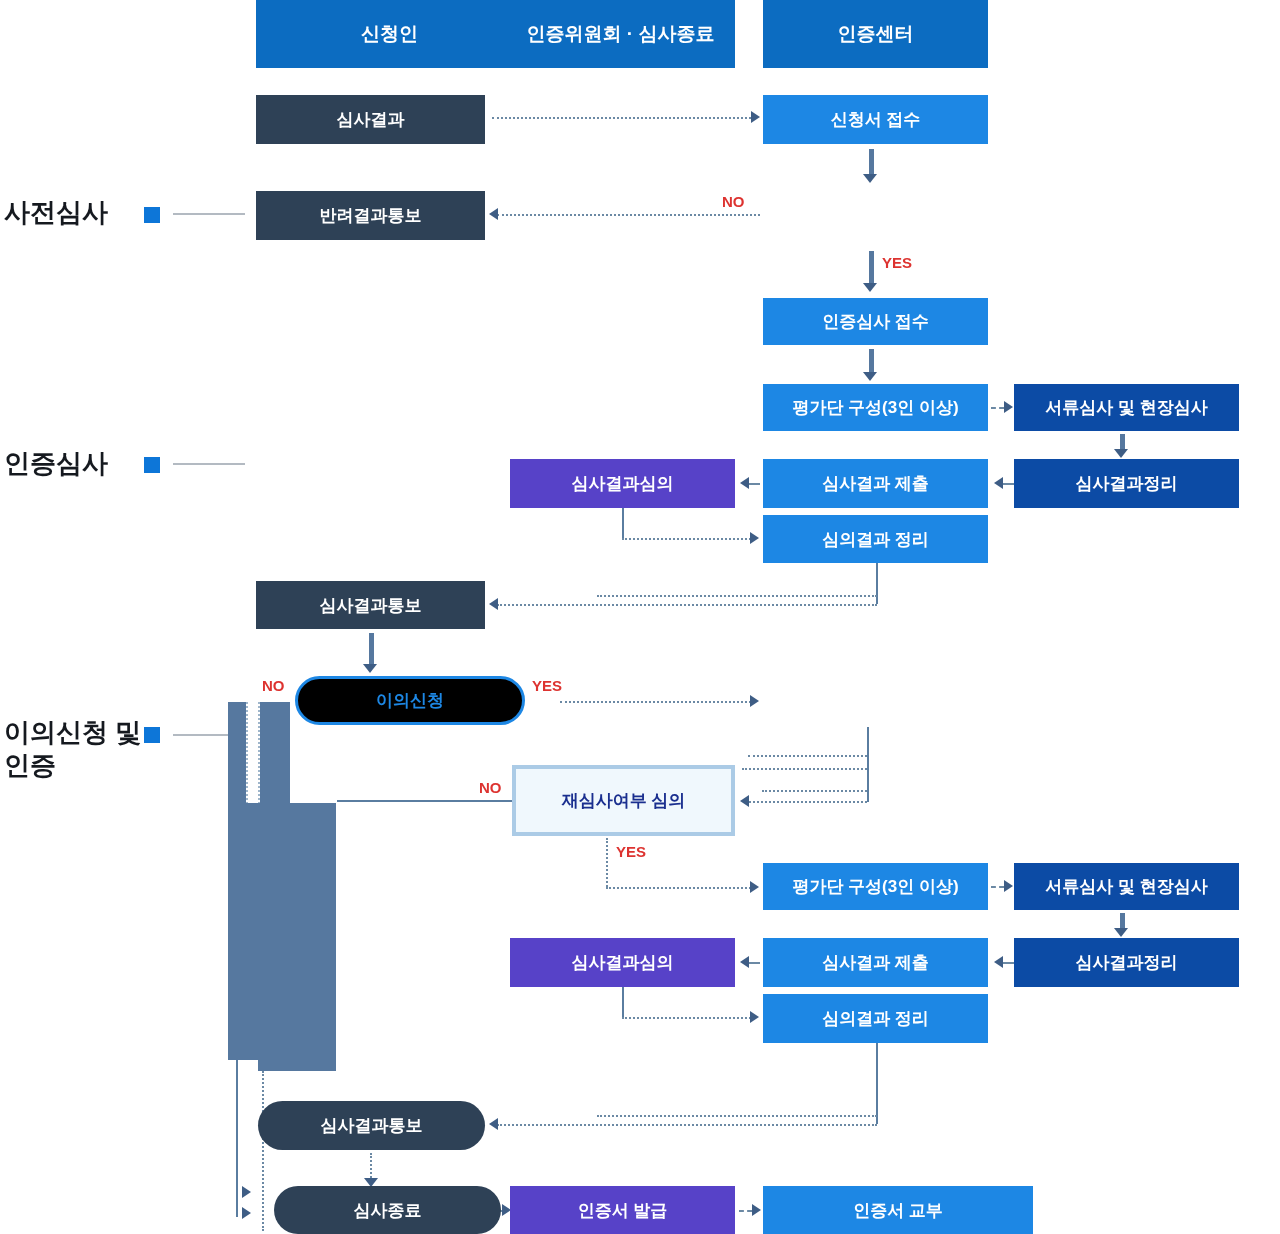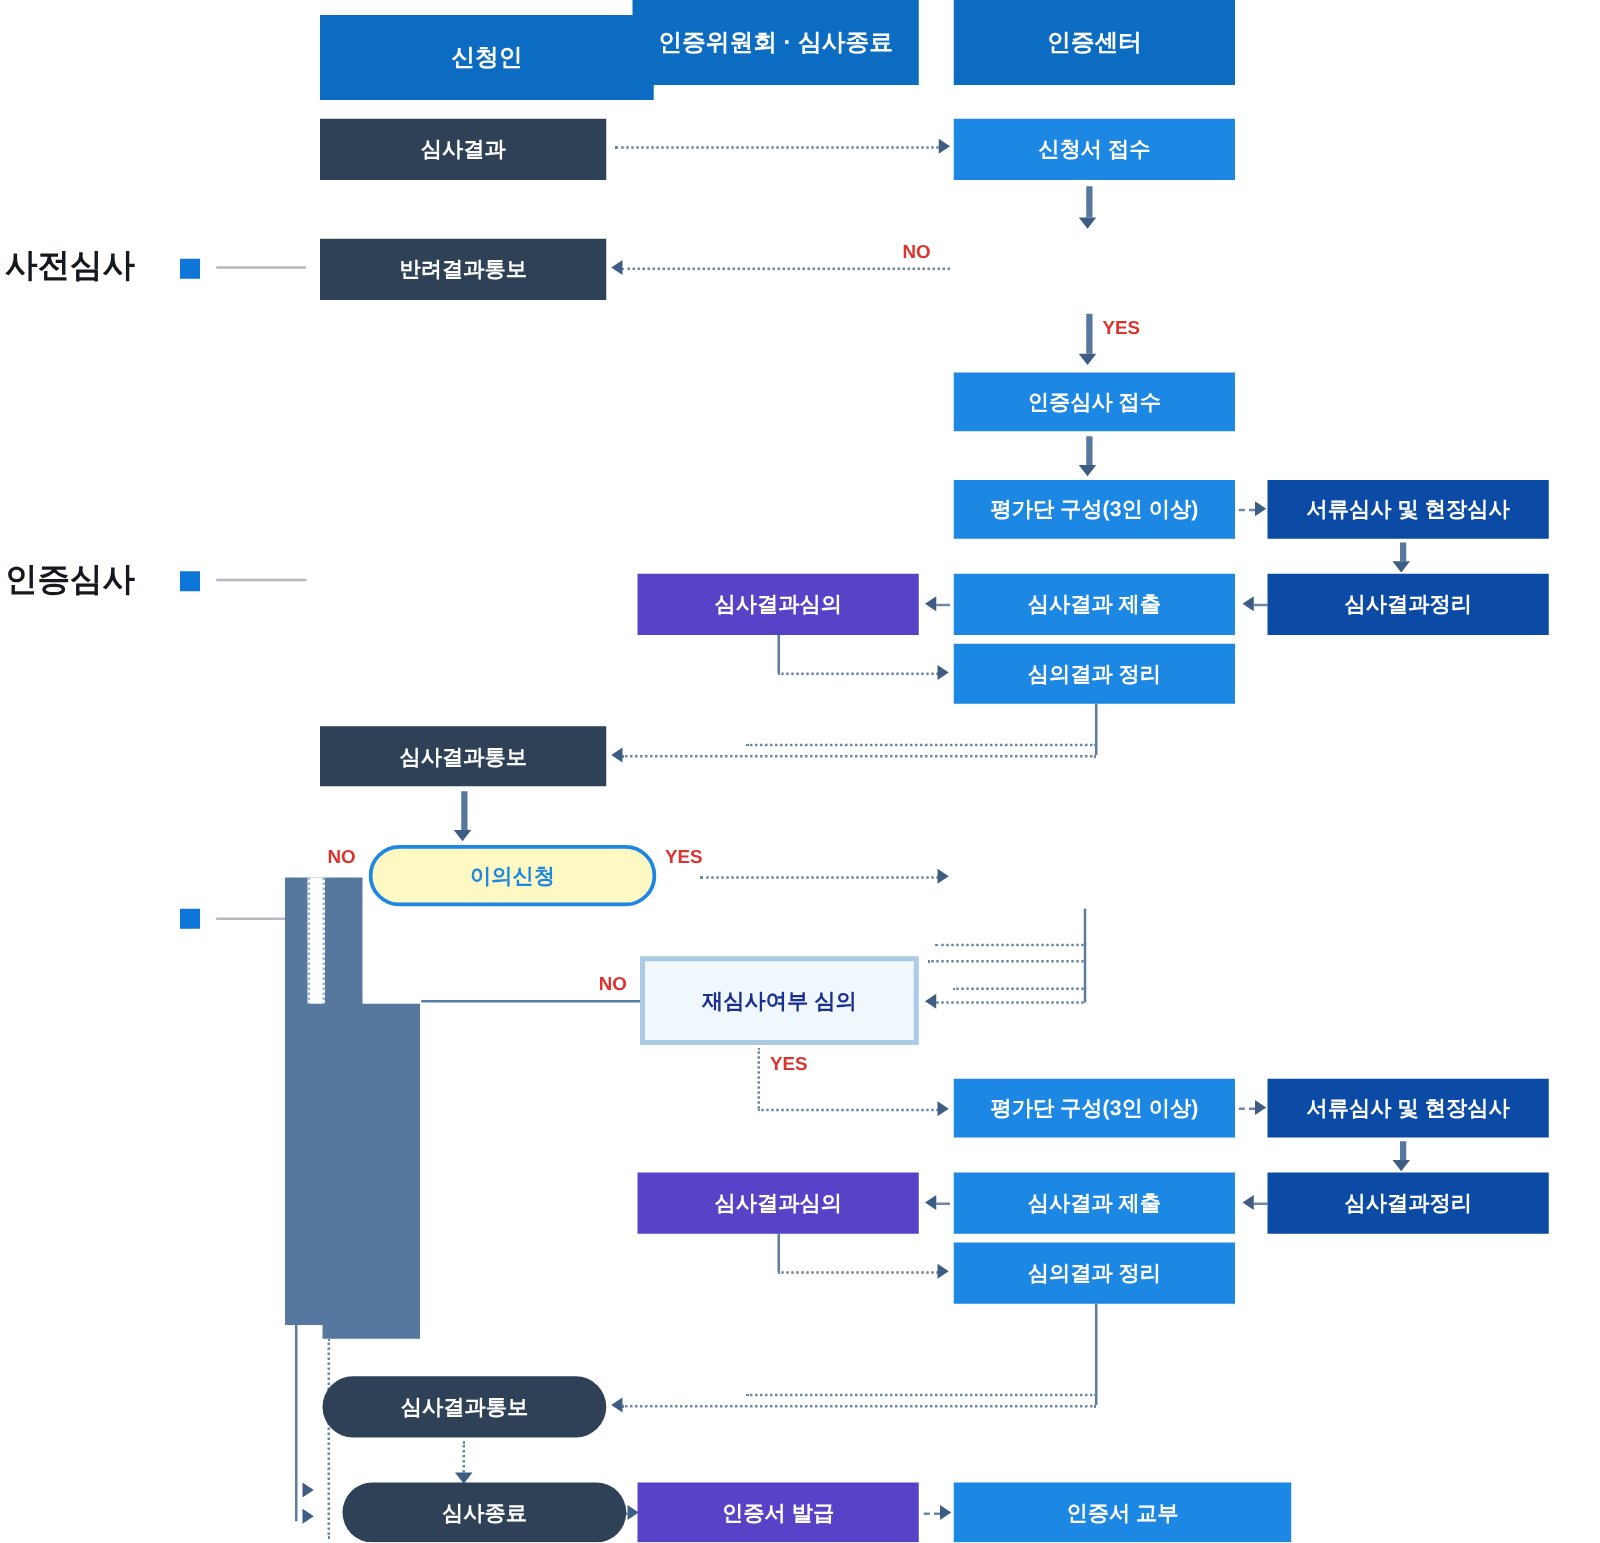--- a/index.html
+++ b/index.html
@@ -10,21 +10,21 @@
            background:#0c6cc1;color:#fff;font-size:19px;font-weight:bold;}
   .node{position:absolute;display:flex;align-items:center;justify-content:center;
         color:#fff;font-weight:bold;font-size:17px;text-align:center;}
   .navy{background:#2e4156;}
   .blue{background:#1d87e4;}
   .royal{background:#0c4ba5;}
   .purple{background:#5742c8;}
   .pill{border-radius:25px;}
   .light{background:#f0f8fd;border:3px solid #bcd9ee;border-radius:10px;color:#1a2f8f;}
   .light2{background:#f0f8fd;border:4px solid #abcbe6;color:#1a2f8f;}
-  .outline{background:#fef9c3;border:3px solid #1d87e4;border-radius:25px;color:#1d87e4;}
+  .outline{background:#000000;border:3px solid #1d87e4;border-radius:25px;color:#1d87e4;}
   .dh{position:absolute;height:0;border-top:2px dotted #6b89a4;}
   .dv{position:absolute;width:0;border-left:2px dotted #6b89a4;}
   .sv{position:absolute;width:2px;background:#5a7da0;}
   .sh{position:absolute;height:2px;background:#5a7da0;}
   .tv{position:absolute;width:5px;background:#56789f;}
   .dash{position:absolute;height:0;border-top:2px dashed #6b89a4;}
   .tr{position:absolute;width:0;height:0;border-top:6px solid transparent;
       border-bottom:6px solid transparent;border-left:9px solid #3e5d85;}
   .tl{position:absolute;width:0;height:0;border-top:6px solid transparent;
       border-bottom:6px solid transparent;border-right:9px solid #3e5d85;}
@@ -37,32 +37,34 @@
   .grayline{position:absolute;height:2px;background:#b3bac2;}
   .slate{position:absolute;background:#56789f;}
   .wstrip{position:absolute;background:#fff;border-left:2px dotted #9fb6cb;
           border-right:2px dotted #9fb6cb;}
 </style>
 </head>
 <body>
 
 <div class="stage">
 
-  <div class="colhead" style="left:256px;top:12px;width:267px;height:68px">신청인</div>
+  <div class="colhead" style="left:256px;top:0;width:267px;height:68px">신청인</div>
   <div class="colhead" style="left:506px;top:0;width:229px;height:68px">인증위원회 · 심사종료</div>
   <div class="colhead" style="left:763px;top:0;width:225px;height:68px">인증센터</div>
 
   <div class="sidelabel" style="left:4px;top:196px">사전심사</div>
   <div class="sq" style="left:144px;top:207px"></div>
   <div class="grayline" style="left:173px;top:213px;width:72px"></div>
 
   <div class="sidelabel" style="left:4px;top:447px">인증심사</div>
   <div class="sq" style="left:144px;top:457px"></div>
   <div class="grayline" style="left:173px;top:463px;width:72px"></div>
 
+  <div class="sidelabel" style="left:4px;top:716px">이의신청 및
+인증</div>
   <div class="sq" style="left:144px;top:727px"></div>
   <div class="grayline" style="left:173px;top:734px;width:75px"></div>
 
   <div class="slate" style="left:228px;top:702px;width:62px;height:102px"></div>
   <div class="wstrip" style="left:246px;top:702px;width:14px;height:102px"></div>
   <div class="slate" style="left:228px;top:803px;width:108px;height:257px"></div>
   <div class="slate" style="left:258px;top:1060px;width:78px;height:11px"></div>
   <div class="sv" style="left:236px;top:1060px;height:157px"></div>
   <div class="dv" style="left:262px;top:1071px;height:160px"></div>
   <div class="tr" style="left:242px;top:1186px"></div>

